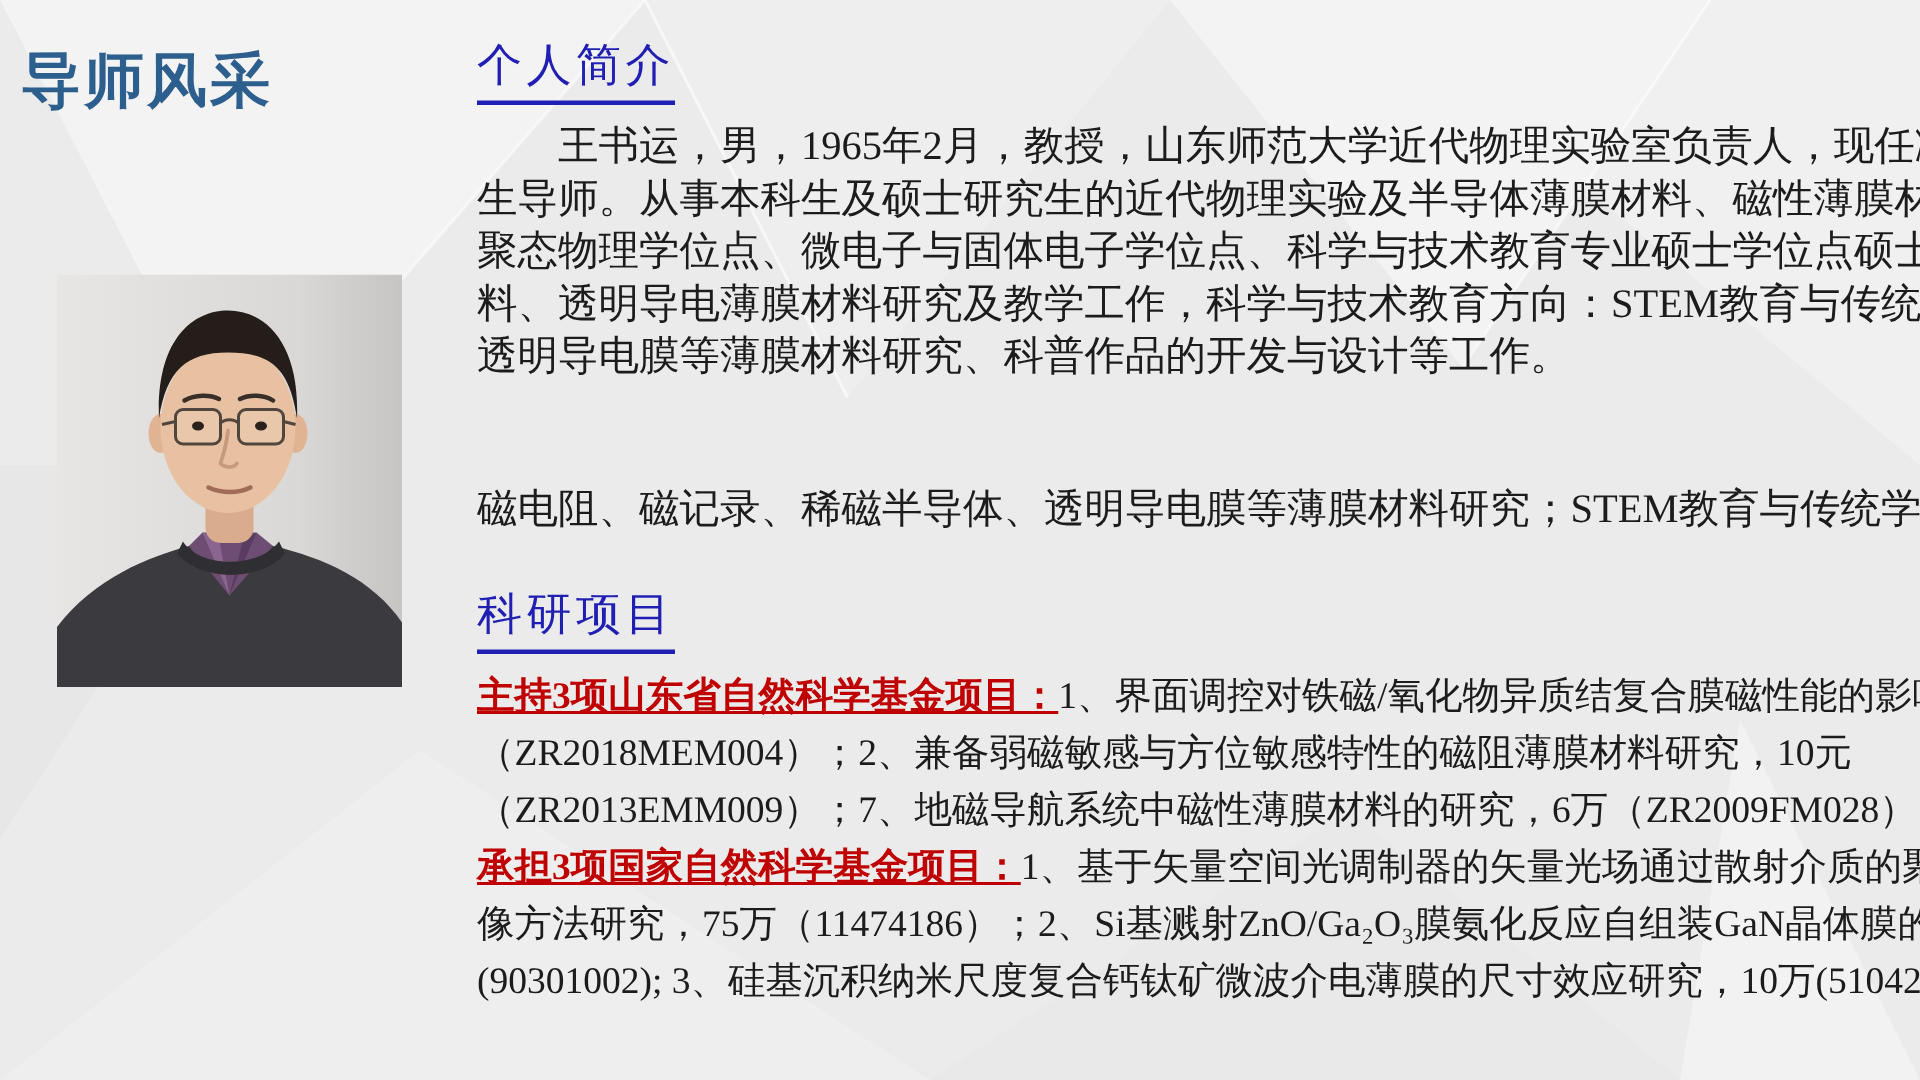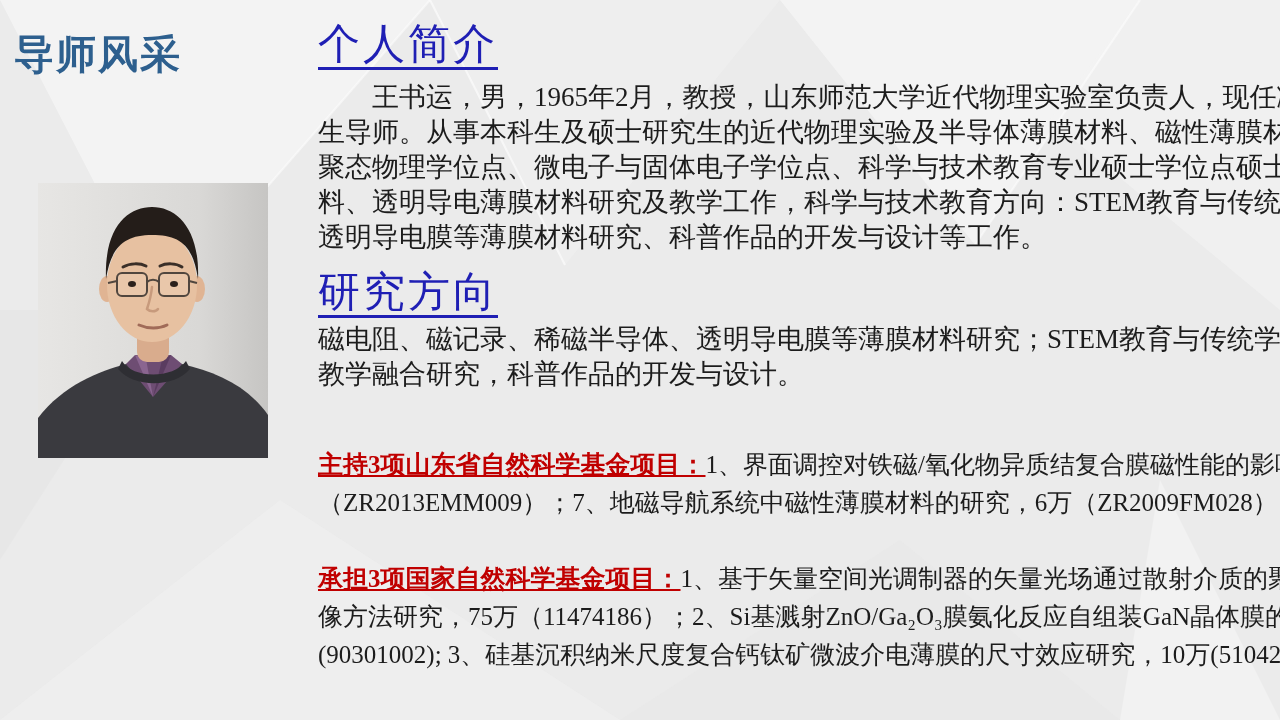--- a/index.html
+++ b/index.html
@@ -30,21 +30,21 @@
     font-size:40px;line-height:48px;font-weight:bold;
     letter-spacing:2px;
     color:var(--title-blue);
     white-space:nowrap;
   }
   .photo{
     position:absolute;left:38px;top:183px;width:230px;height:275px;
   }
   .content-heading{
     position:absolute;left:318px;
-    font-size:42px;line-height:40px;
+    font-size:30px;line-height:40px;
     color:var(--heading-blue);
     white-space:nowrap;
   }
   .content-heading .hd{
     display:inline-block;
     border-bottom:3px solid var(--heading-blue);
     padding-bottom:3px;
     letter-spacing:3px;
   }
   .para{
@@ -138,32 +138,32 @@
   </div>
 
   <div class="para" id="para-profile">
     <div class="line indent">王书运，男，1965年2月，教授，山东师范大学近代物理实验室负责人，现任凝</div>
     <div class="line">生导师。从事本科生及硕士研究生的近代物理实验及半导体薄膜材料、磁性薄膜材</div>
     <div class="line">聚态物理学位点、微电子与固体电子学位点、科学与技术教育专业硕士学位点硕士</div>
     <div class="line">料、透明导电薄膜材料研究及教学工作，科学与技术教育方向：STEM教育与传统学</div>
     <div class="line">透明导电膜等薄膜材料研究、科普作品的开发与设计等工作。</div>
   </div>
 
-  <div class="content-heading" id="heading-research">
-    <span class="hd">研究方向</span>
-  </div>
 
   <div class="para" id="para-research">
     <div class="line">磁电阻、磁记录、稀磁半导体、透明导电膜等薄膜材料研究；STEM教育与传统学科</div>
-    <div class="line">教学融合研究，科普作品的开发与设计。</div>
   </div>
 
+  <div class="content-heading" id="heading-projects">
+    <span class="hd">科研项目</span>
+  </div>
 
   <div class="para proj" id="para-provincial">
     <div class="line"><span class="proj-label">主持3项山东省自然科学基金项目：</span><span>1、界面调控对铁磁/氧化物异质结复合膜磁性能的影响，15万</span></div>
+    <div class="line">（ZR2018MEM004）；2、兼备弱磁敏感与方位敏感特性的磁阻薄膜材料研究，10元</div>
     <div class="line">（ZR2013EMM009）；7、地磁导航系统中磁性薄膜材料的研究，6万（ZR2009FM028）</div>
   </div>
 
   <div class="para proj" id="para-national">
     <div class="line"><span class="proj-label">承担3项国家自然科学基金项目：</span><span>1、基于矢量空间光调制器的矢量光场通过散射介质的聚焦和成</span></div>
     <div class="line">像方法研究，75万（11474186）；2、Si基溅射ZnO/Ga₂O₃膜氨化反应自组装GaN晶体膜的研究，25万</div>
     <div class="line">(90301002); 3、硅基沉积纳米尺度复合钙钛矿微波介电薄膜的尺寸效应研究，10万(51042001)</div>
   </div>
 
 </div>

